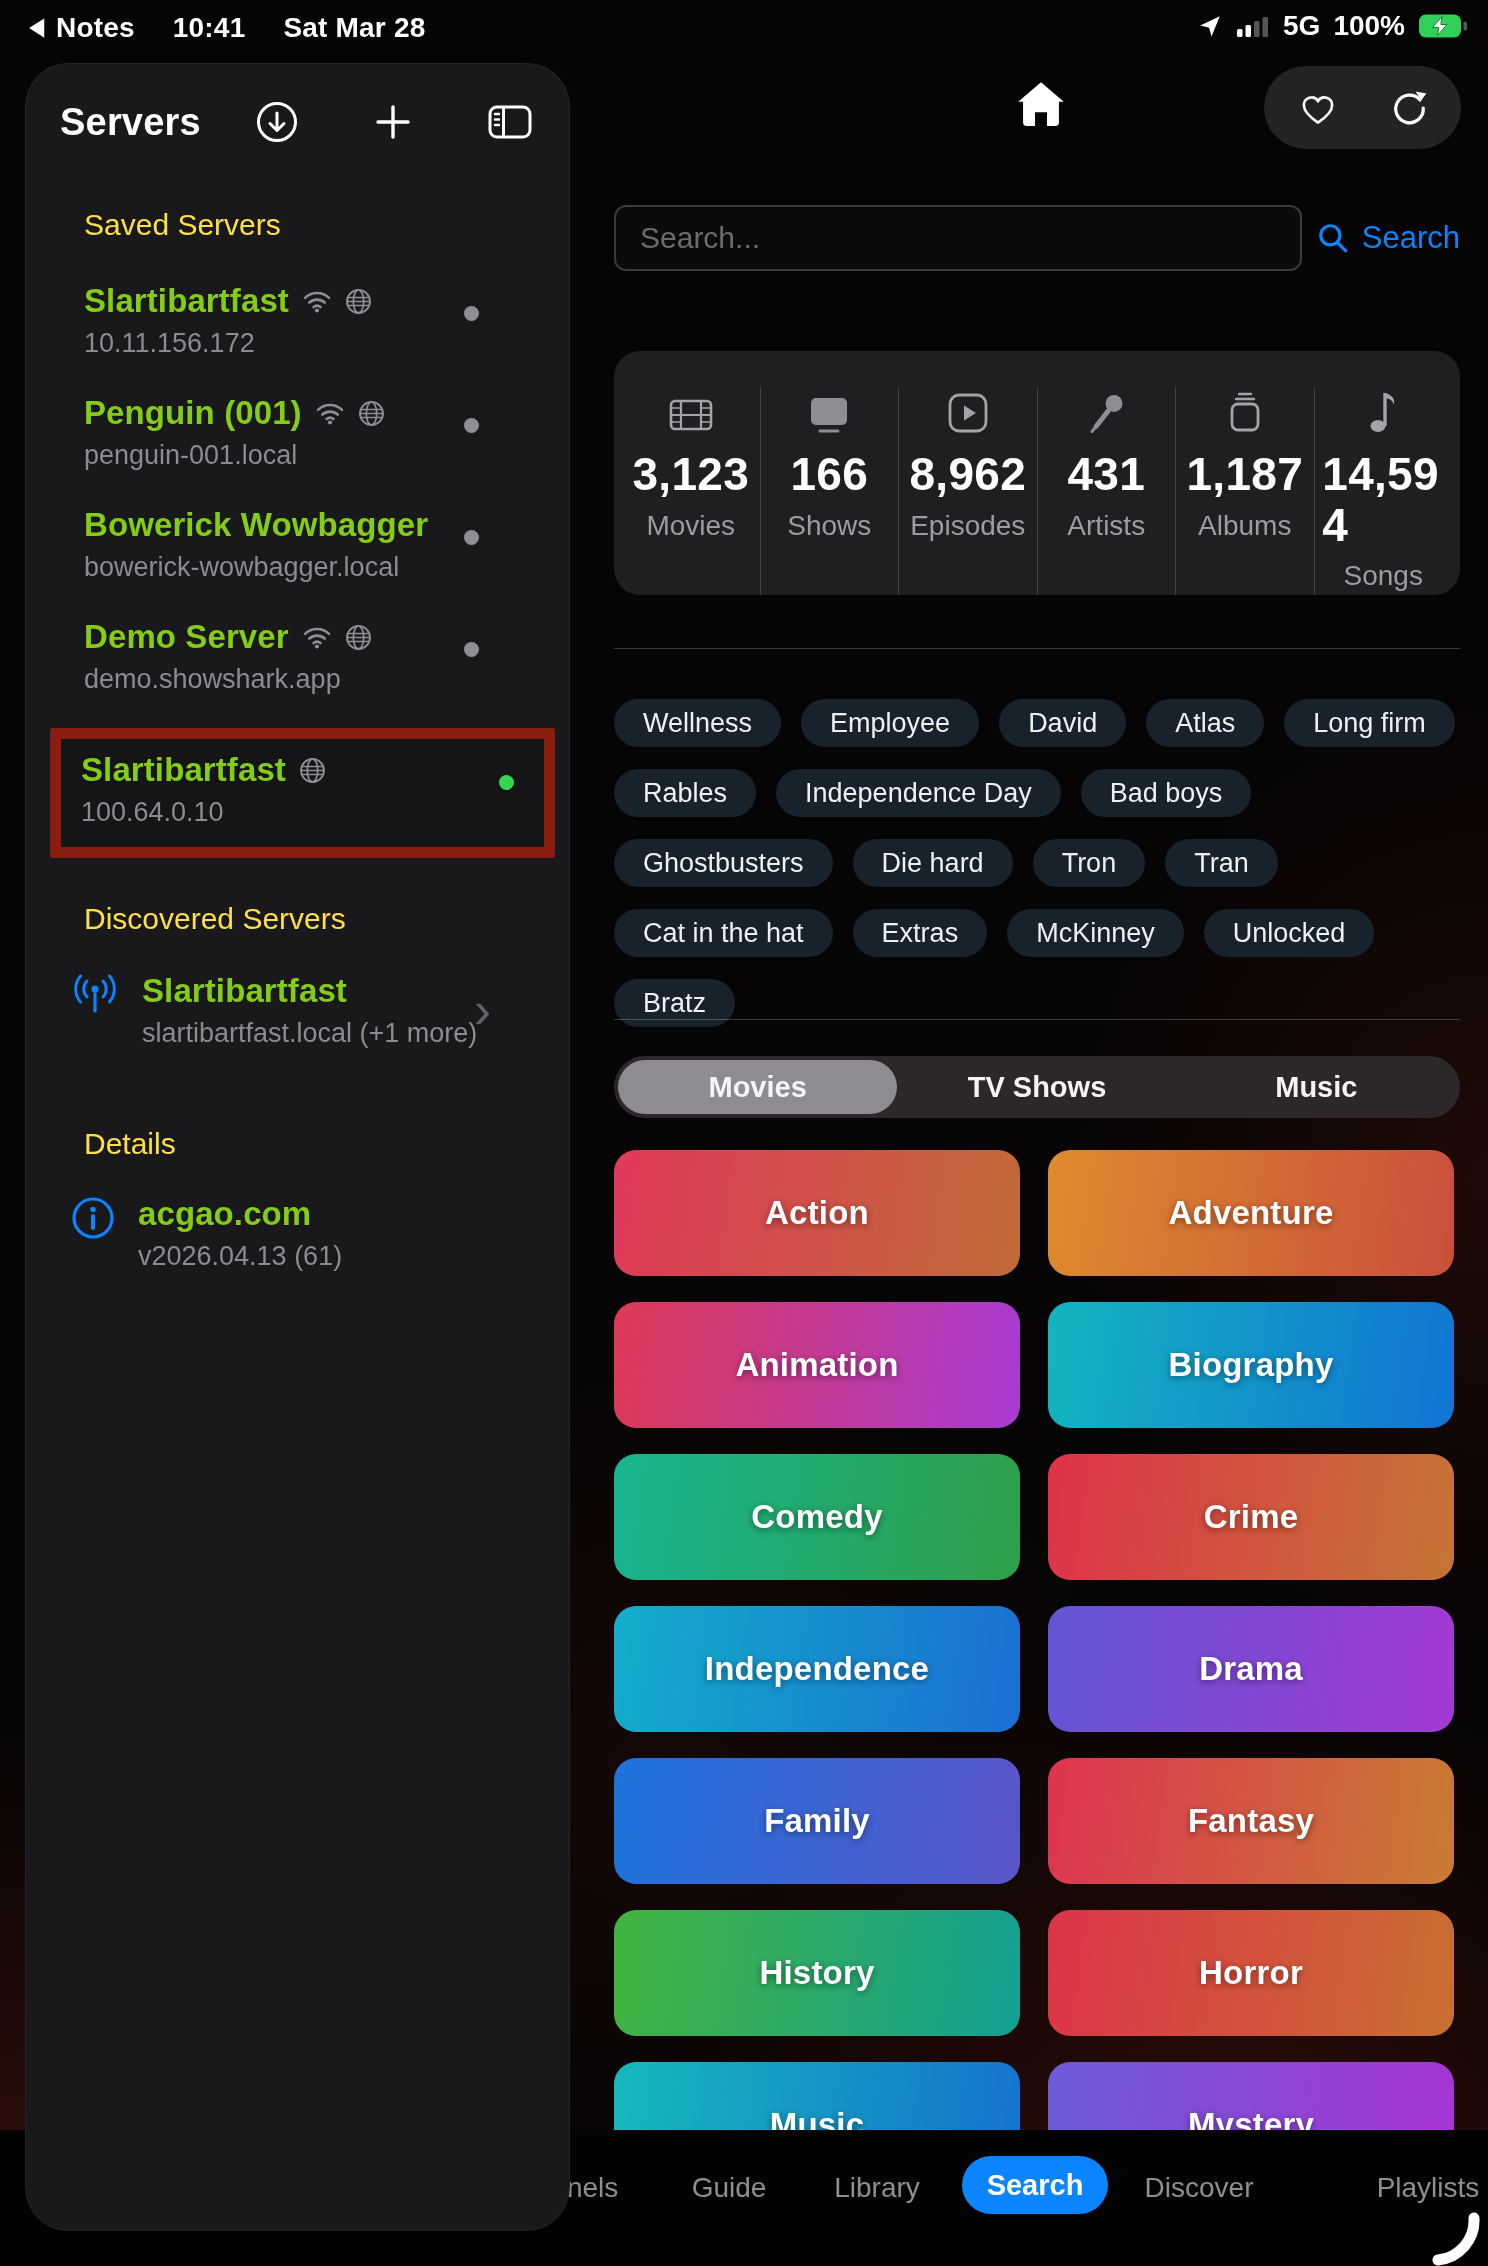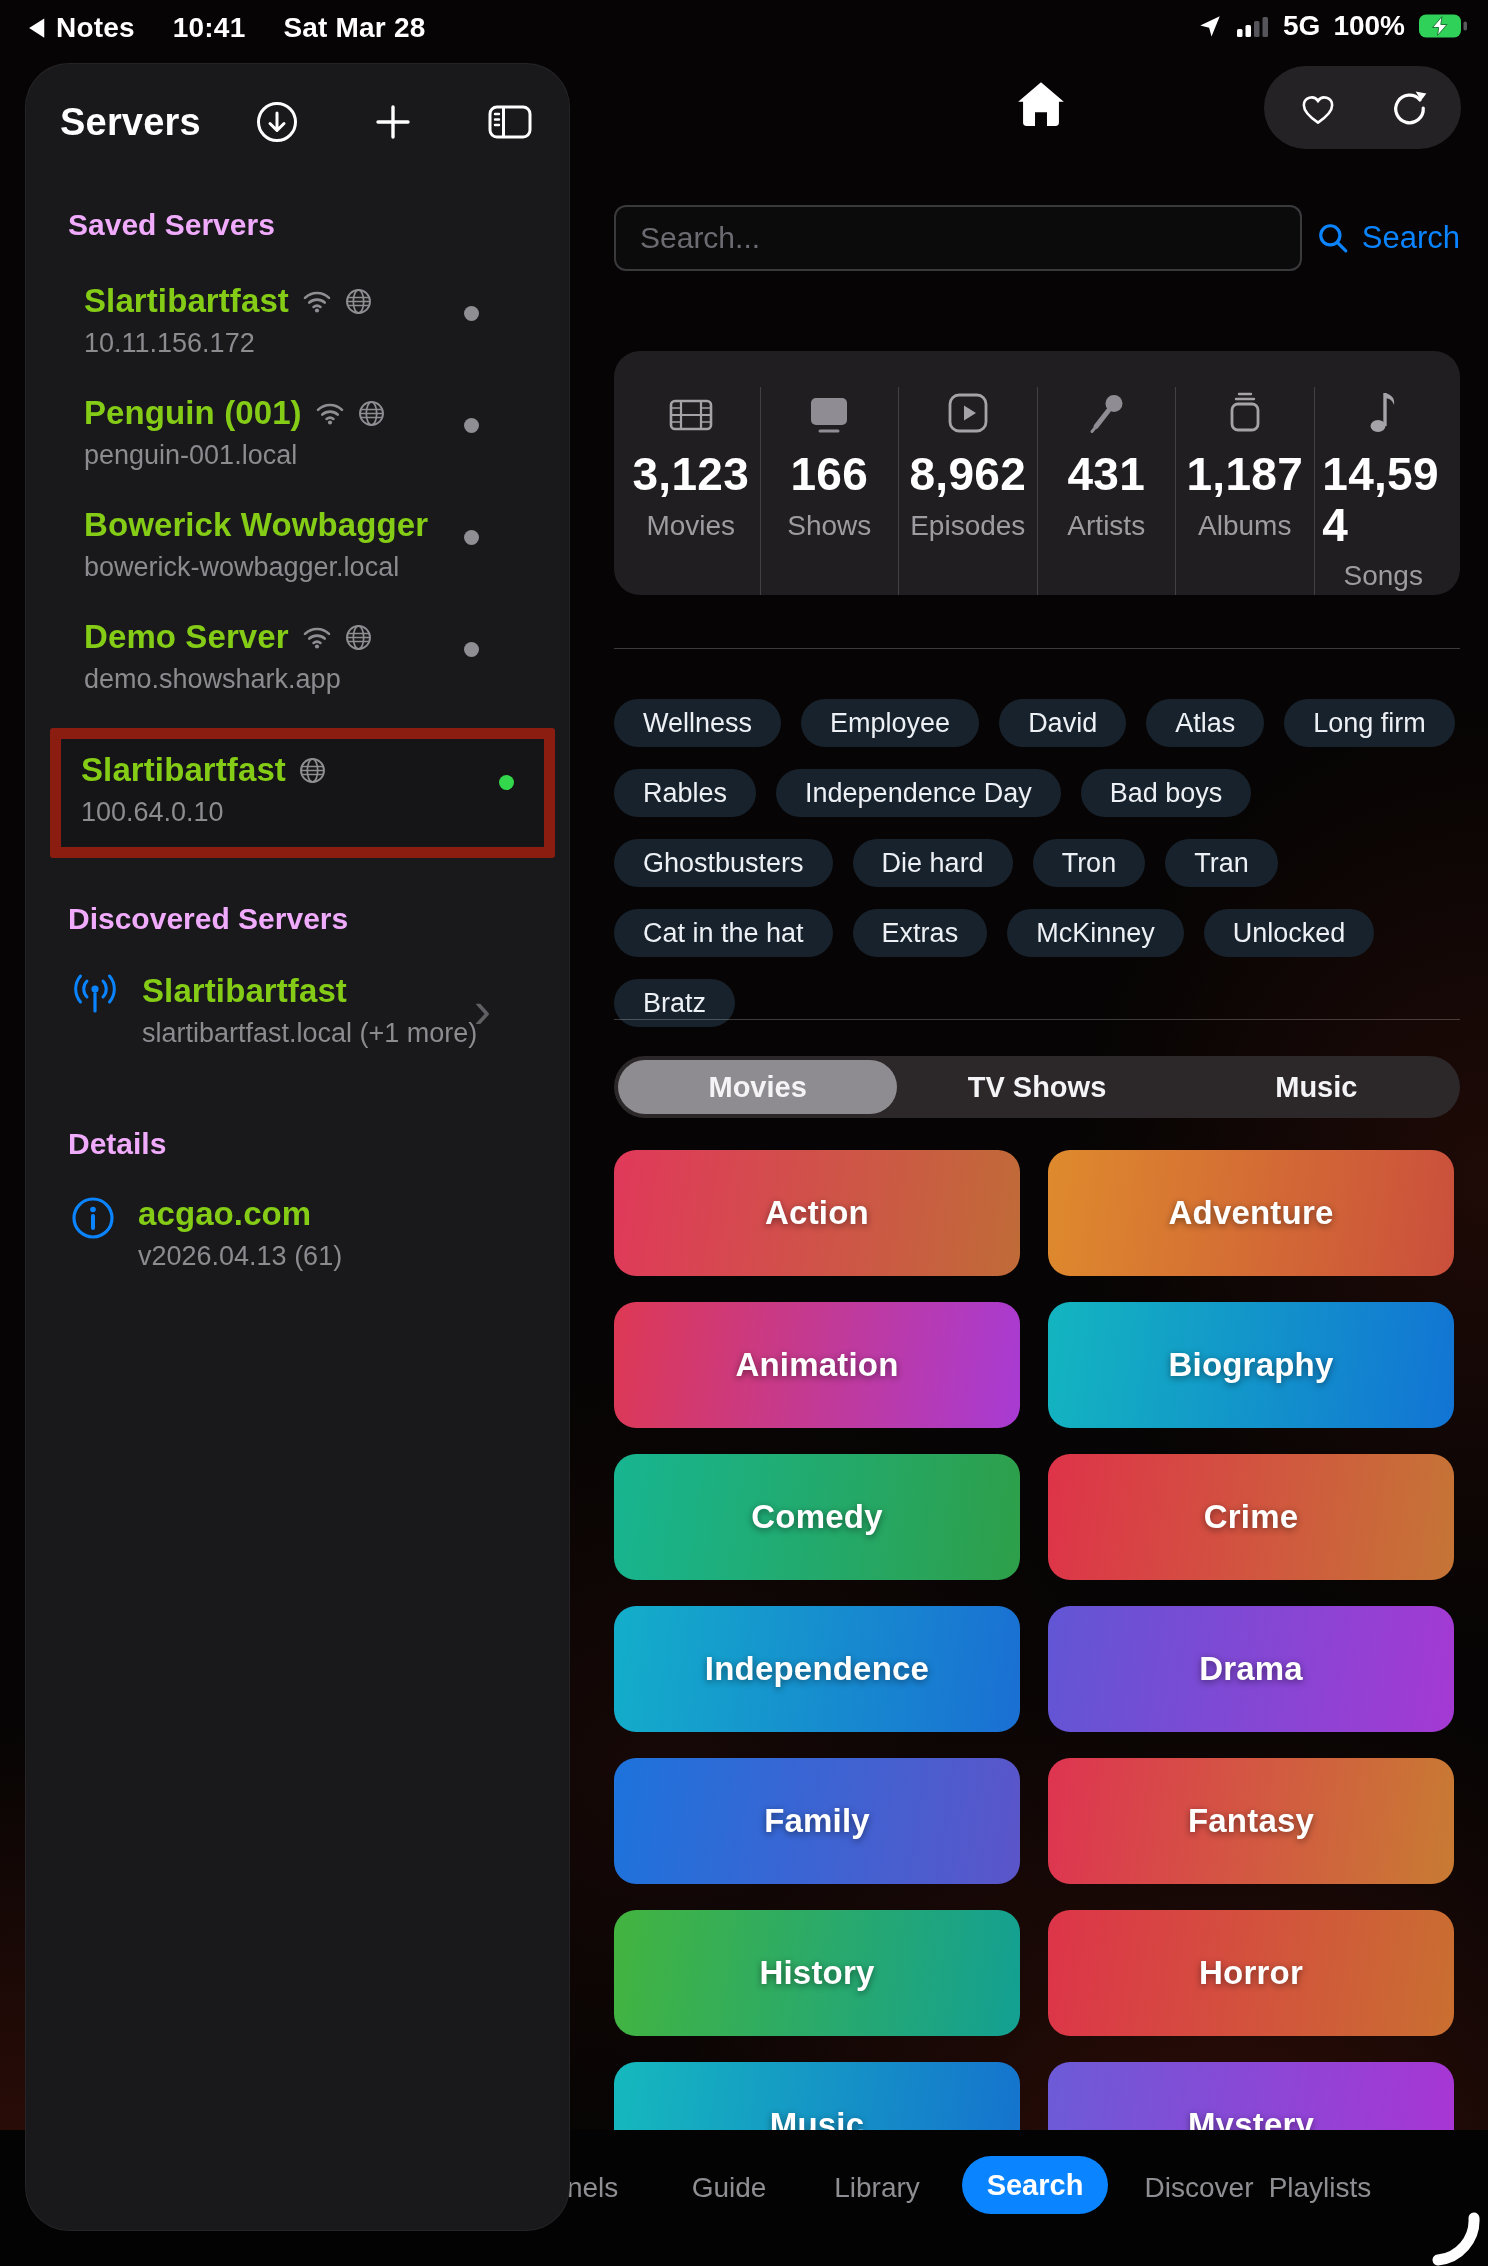--- a/index.html
+++ b/index.html
@@ -30,21 +30,21 @@
   .panel {
     position:absolute; left:25px; top:63px; width:545px; height:2168px;
     background:#19181b; border:1px solid rgba(255,255,255,.05);
     border-radius:44px; z-index:5; padding:30px 36px 0 34px; overflow:hidden;
   }
   .panel-header { display:flex; align-items:center; height:56px; }
   .panel-title { font-size:38px; font-weight:700; letter-spacing:.2px; }
   .panel-actions { margin-left:auto; display:flex; align-items:center; gap:74px; }
   .icon-btn { display:flex; align-items:center; justify-content:center; cursor:pointer; }
 
-  .section-label { margin:58px 0 22px 8px; font-size:30px; font-weight:700; color:#f0abfc; }
+  .section-label { margin:58px 0 22px 24px; font-size:30px; font-weight:400; color:#fde047; }
   .section-label.tight { margin-top:44px; }
 
   .server-row { position:relative; height:112px; padding:18px 0 0 24px; cursor:pointer; }
   .server-name-line { display:flex; align-items:center; gap:13px; }
   .server-name { font-size:33px; font-weight:600; color:#84cc16; letter-spacing:.1px; }
   .server-sub { margin-top:8px; font-size:27px; color:#8c8b90; }
   .status-dot { position:absolute; right:54px; top:42px; width:15px; height:15px; border-radius:50%; background:#8e8e93; }
   .status-dot.online { background:#32d74b; }
 
   .annotation-box {
@@ -165,21 +165,21 @@
       </svg>
     </div>
   </div>
 
   <div class="tabstrip">
     <span class="tab-item left-anchored" style="left:500px;">Channels</span>
     <span class="tab-item" style="left:729px;">Guide</span>
     <span class="tab-item" style="left:877px;">Library</span>
     <div class="tab-pill">Search</div>
     <span class="tab-item" style="left:1199px;">Discover</span>
-    <span class="tab-item" style="left:1320px;">Playlists</span>
+    <span class="tab-item" style="left:1428px;">Playlists</span>
   </div>
 
   <div class="main">
 
     <div class="home-btn">
       <svg width="50" height="48" viewBox="0 0 46 44">
         <path d="M23 2 44 20h-4.5v19a3.2 3.2 0 0 1-3.2 3.2H28.5V29.5h-11v12.7H9.7A3.2 3.2 0 0 1 6.5 39V20H2z" fill="#fff"></path>
       </svg>
     </div>
 

